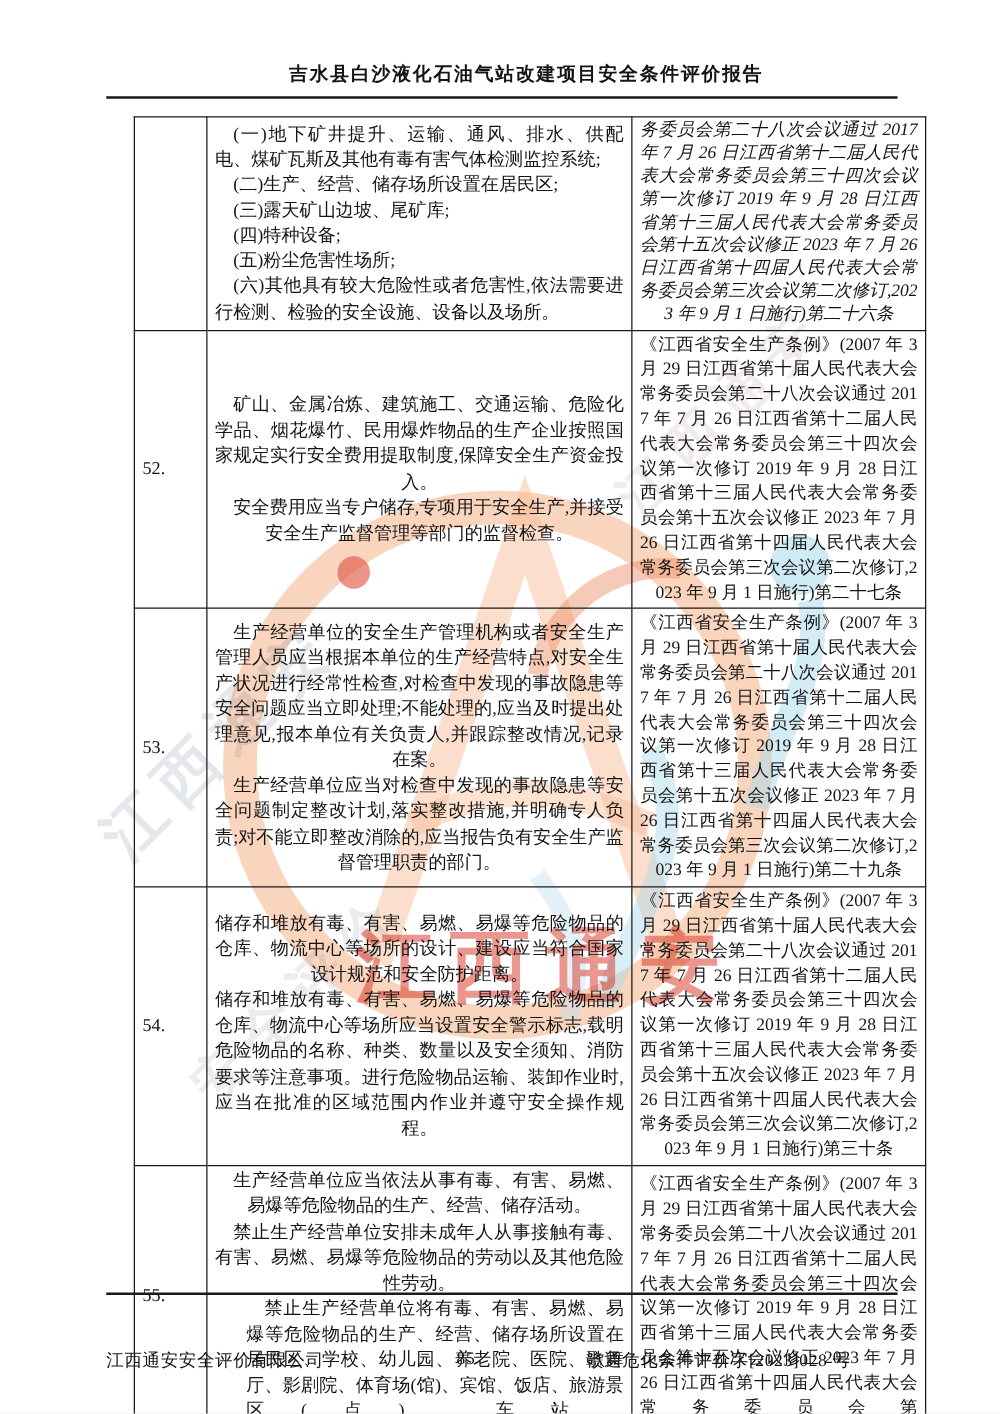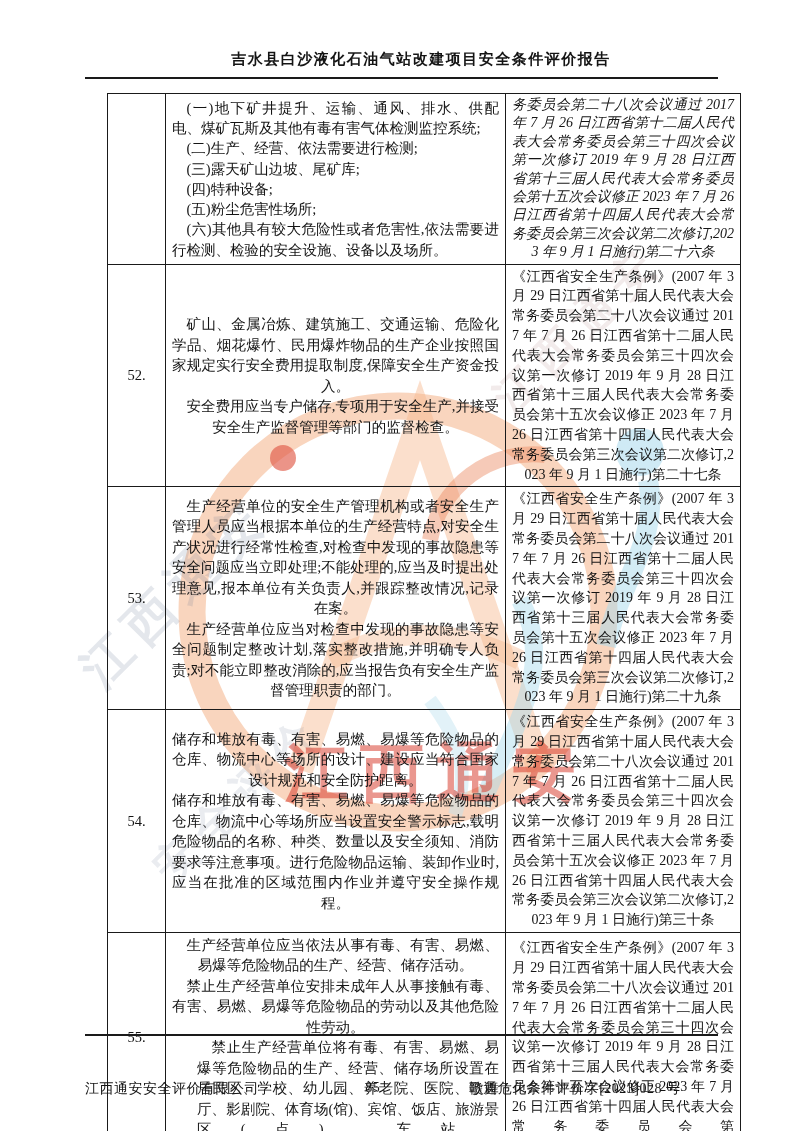--- a/index.html
+++ b/index.html
@@ -31,21 +31,21 @@
   
   table.law{
     position:absolute;top:93px;left:107px;width:594px;z-index:1;
     border-collapse:collapse;table-layout:fixed;background:transparent;
   }
   table.law td{
     border:1.5px solid #1a1a1a;vertical-align:middle;
     font-size:14.5px;line-height:20.5px;padding:2px 6px;
     word-break:break-all;overflow:hidden;
   }
-  td.num{width:45px;text-align:center;font-size:15px;padding:2px 2px;}
+  td.num{width:45px;font-size:15px;padding:2px 2px;}
   td.content{width:327px;}
   td.basis-cell{width:222px;padding:2px 4px;}
   p.para,p.item{margin:0;}
   p.para{text-align:justify;text-align-last:center;}
   p.item{text-align:justify;text-align-last:left;text-indent:1em;}
   p.ind{text-indent:1em;}
   .basis{margin:0;font-size:14px;line-height:19.8px;text-align:justify;text-align-last:center;}
   .basis.cut{text-align-last:justify;}
   tr.r0 td{line-height:20.3px;}
   tr.r0 .basis{line-height:18.4px;font-style:italic;}
@@ -84,21 +84,21 @@
 
   <div class="doc-title">吉水县白沙液化石油气站改建项目安全条件评价报告</div>
   <div class="header-rule"></div>
 
   <table class="law">
     <tbody>
       <tr class="r0" style="height:167px;">
         <td class="num"></td>
         <td class="content">
           <p class="item">(一)地下矿井提升、运输、通风、排水、供配电、煤矿瓦斯及其他有毒有害气体检测监控系统;</p>
-          <p class="item">(二)生产、经营、依法需要进行检测;</p>
+          <p class="item">(二)生产、经营、储存场所设置在居民区;</p>
           <p class="item">(三)露天矿山边坡、尾矿库;</p>
           <p class="item">(四)特种设备;</p>
           <p class="item">(五)粉尘危害性场所;</p>
           <p class="item">(六)其他具有较大危险性或者危害性,依法需要进行检测、检验的安全设施、设备以及场所。</p>
         </td>
         <td class="basis-cell">
           <p class="basis">务委员会第二十八次会议通过 2017 年 7 月 26 日江西省第十二届人民代表大会常务委员会第三十四次会议第一次修订 2019 年 9 月 28 日江西省第十三届人民代表大会常务委员会第十五次会议修正 2023 年 7 月 26 日江西省第十四届人民代表大会常务委员会第三次会议第二次修订,2023 年 9 月 1 日施行)第二十六条</p>
         </td>
       </tr>
       <tr style="height:202px;">

